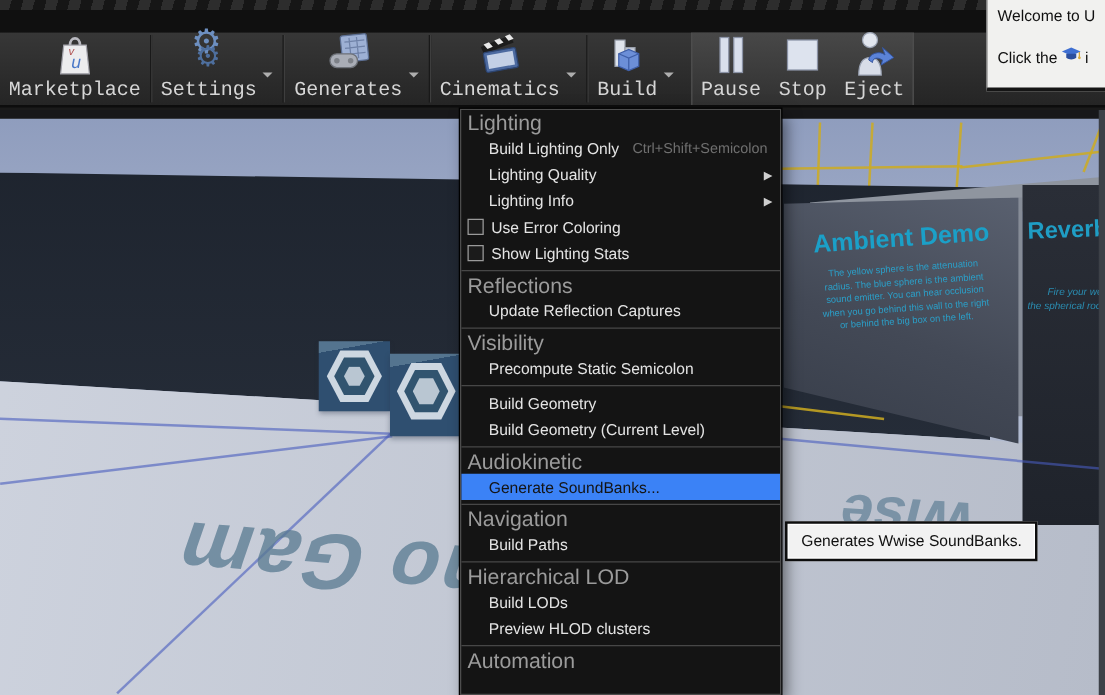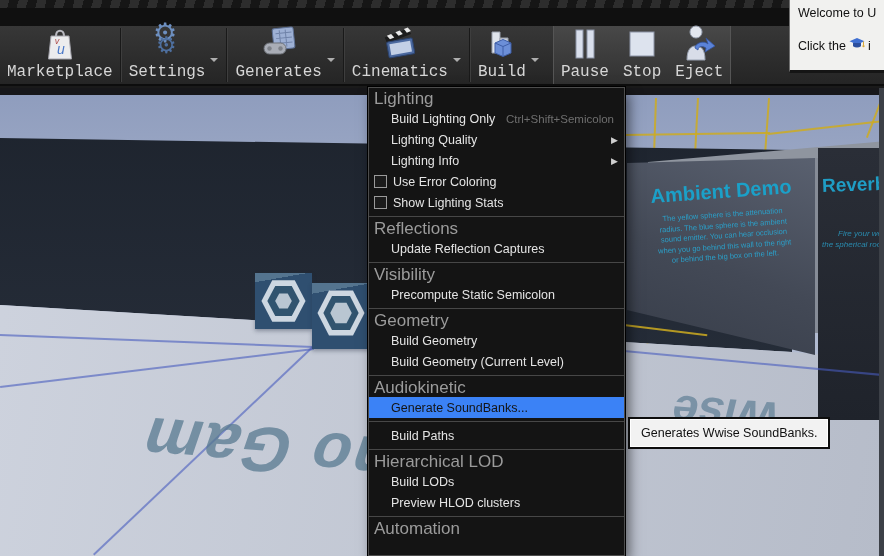--- a/index.html
+++ b/index.html
@@ -287,33 +287,33 @@
       <div class="menu-header">Reflections</div>
       <div class="menu-item">
         <span>Update Reflection Captures</span>
       </div>
       <div class="menu-sep"></div>
       <div class="menu-header">Visibility</div>
       <div class="menu-item">
         <span>Precompute Static Semicolon</span>
       </div>
       <div class="menu-sep"></div>
-      <div class="menu-header">Geometry</div>
       <div class="menu-item">
         <span>Build Geometry</span>
       </div>
       <div class="menu-item">
         <span>Build Geometry (Current Level)</span>
       </div>
       <div class="menu-sep"></div>
       <div class="menu-header">Audiokinetic</div>
       <div class="menu-item" style="background: #3b82f6; color: rgb(20, 20, 20);">
         <span>Generate SoundBanks...</span>
       </div>
       <div class="menu-sep"></div>
+      <div class="menu-header">Navigation</div>
       <div class="menu-item">
         <span>Build Paths</span>
       </div>
       <div class="menu-sep"></div>
       <div class="menu-header">Hierarchical LOD</div>
       <div class="menu-item">
         <span>Build LODs</span>
       </div>
       <div class="menu-item">
         <span>Preview HLOD clusters</span>

